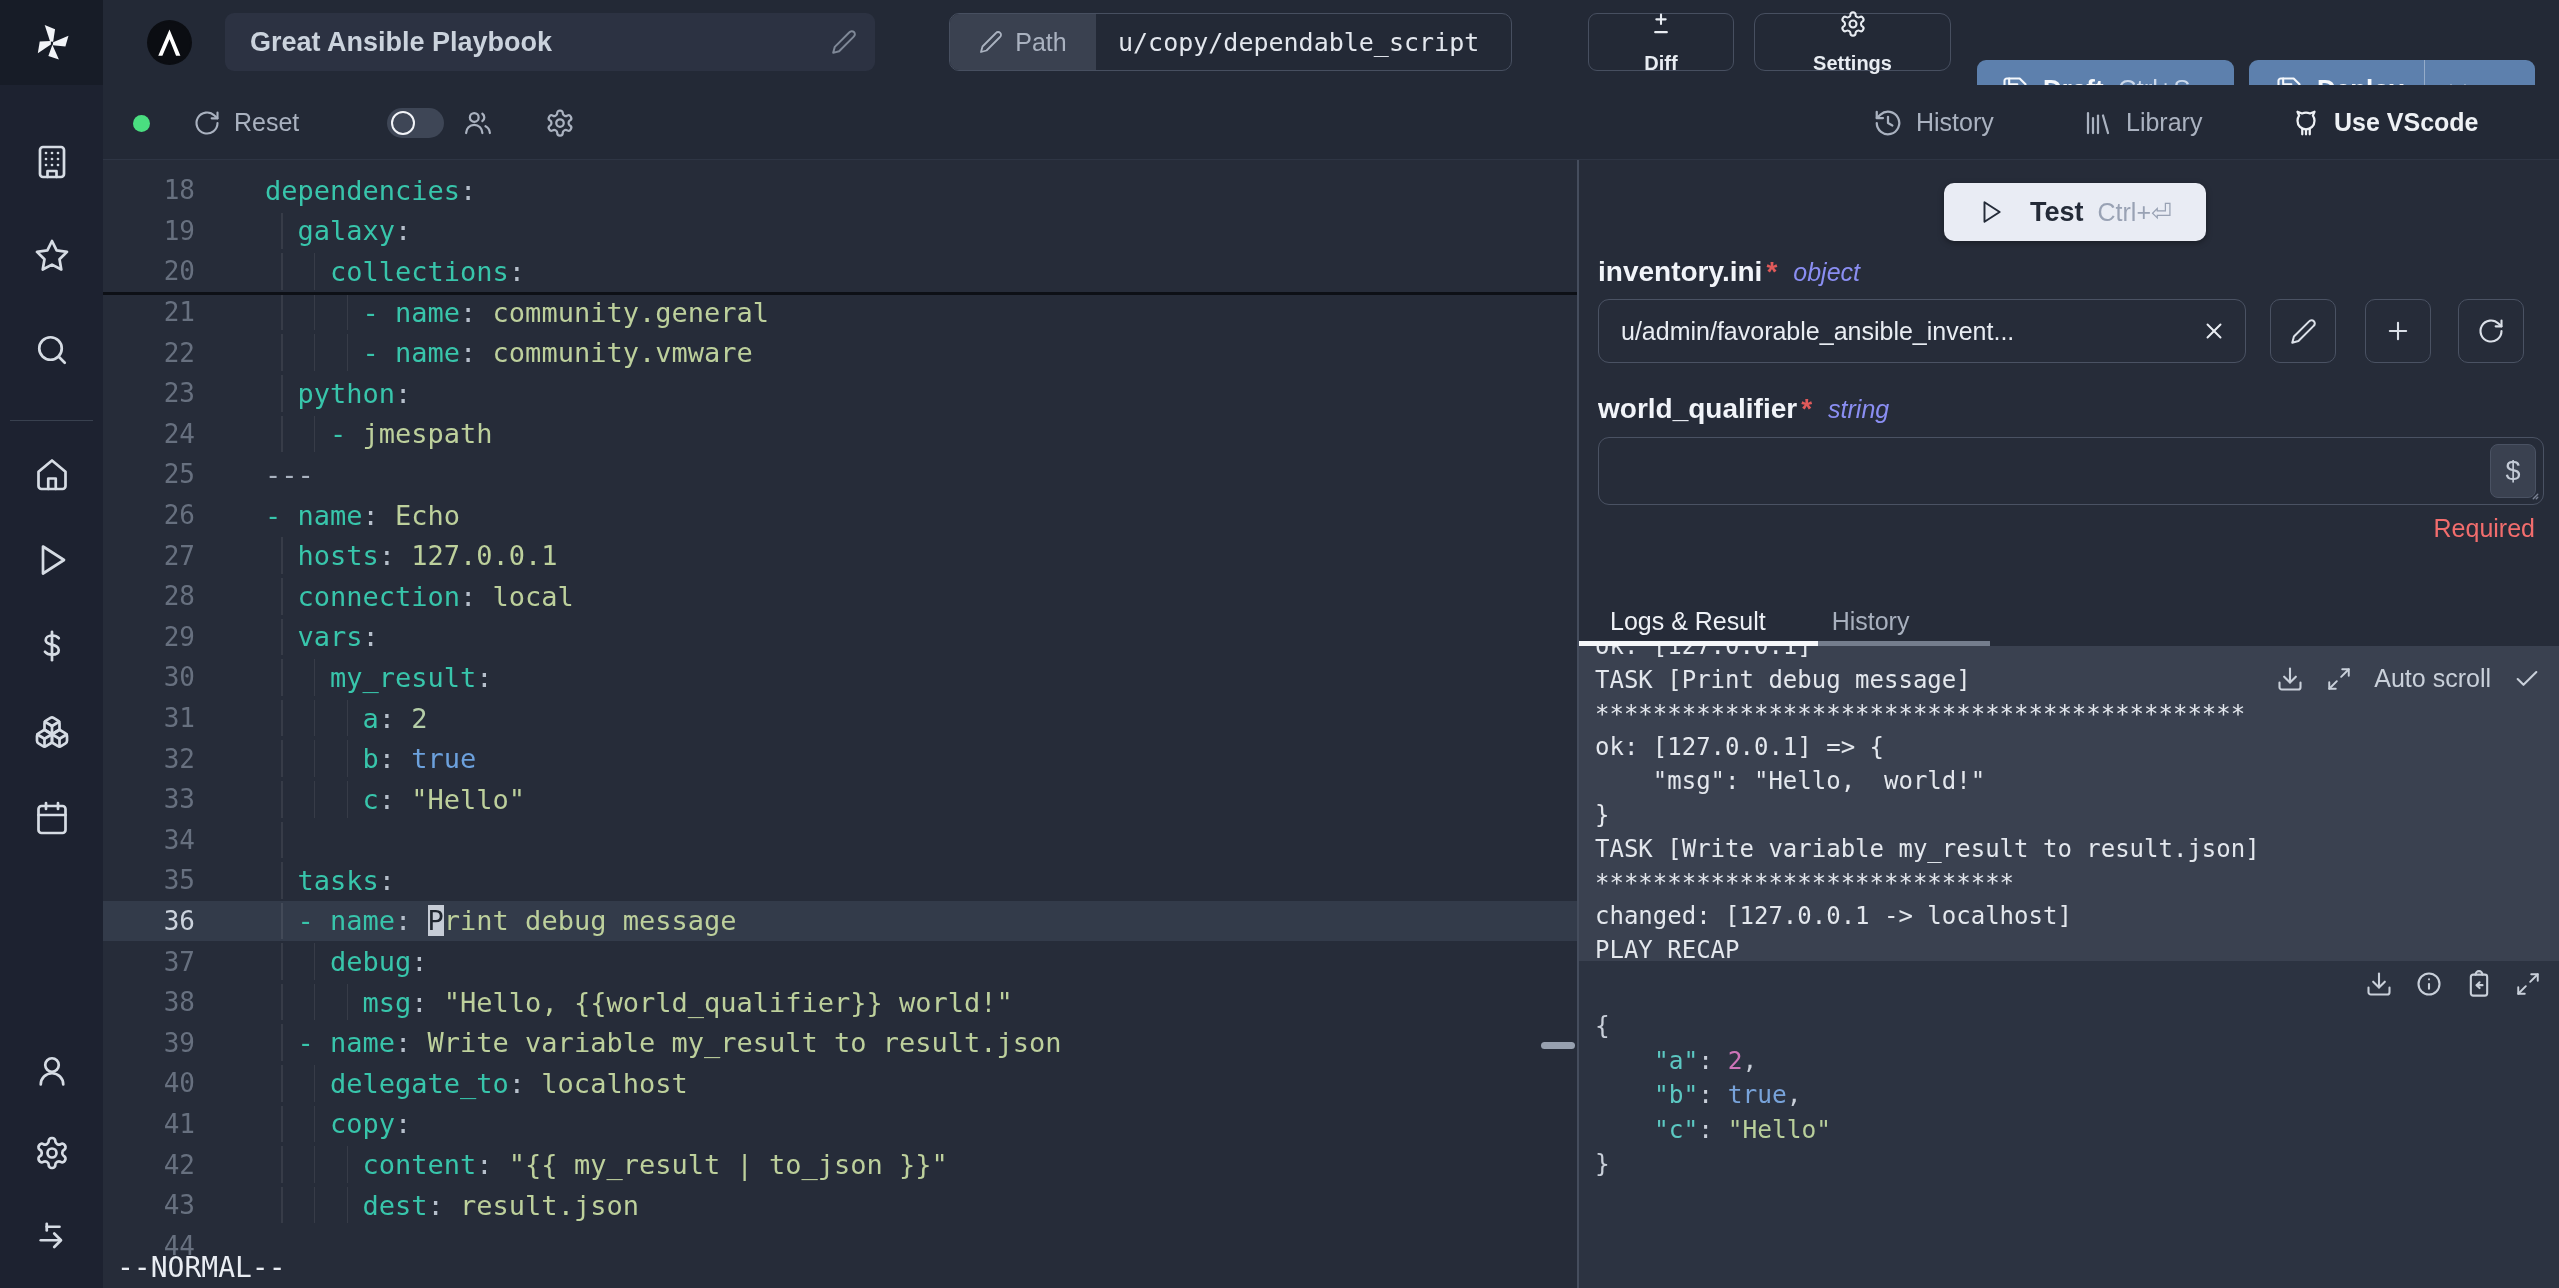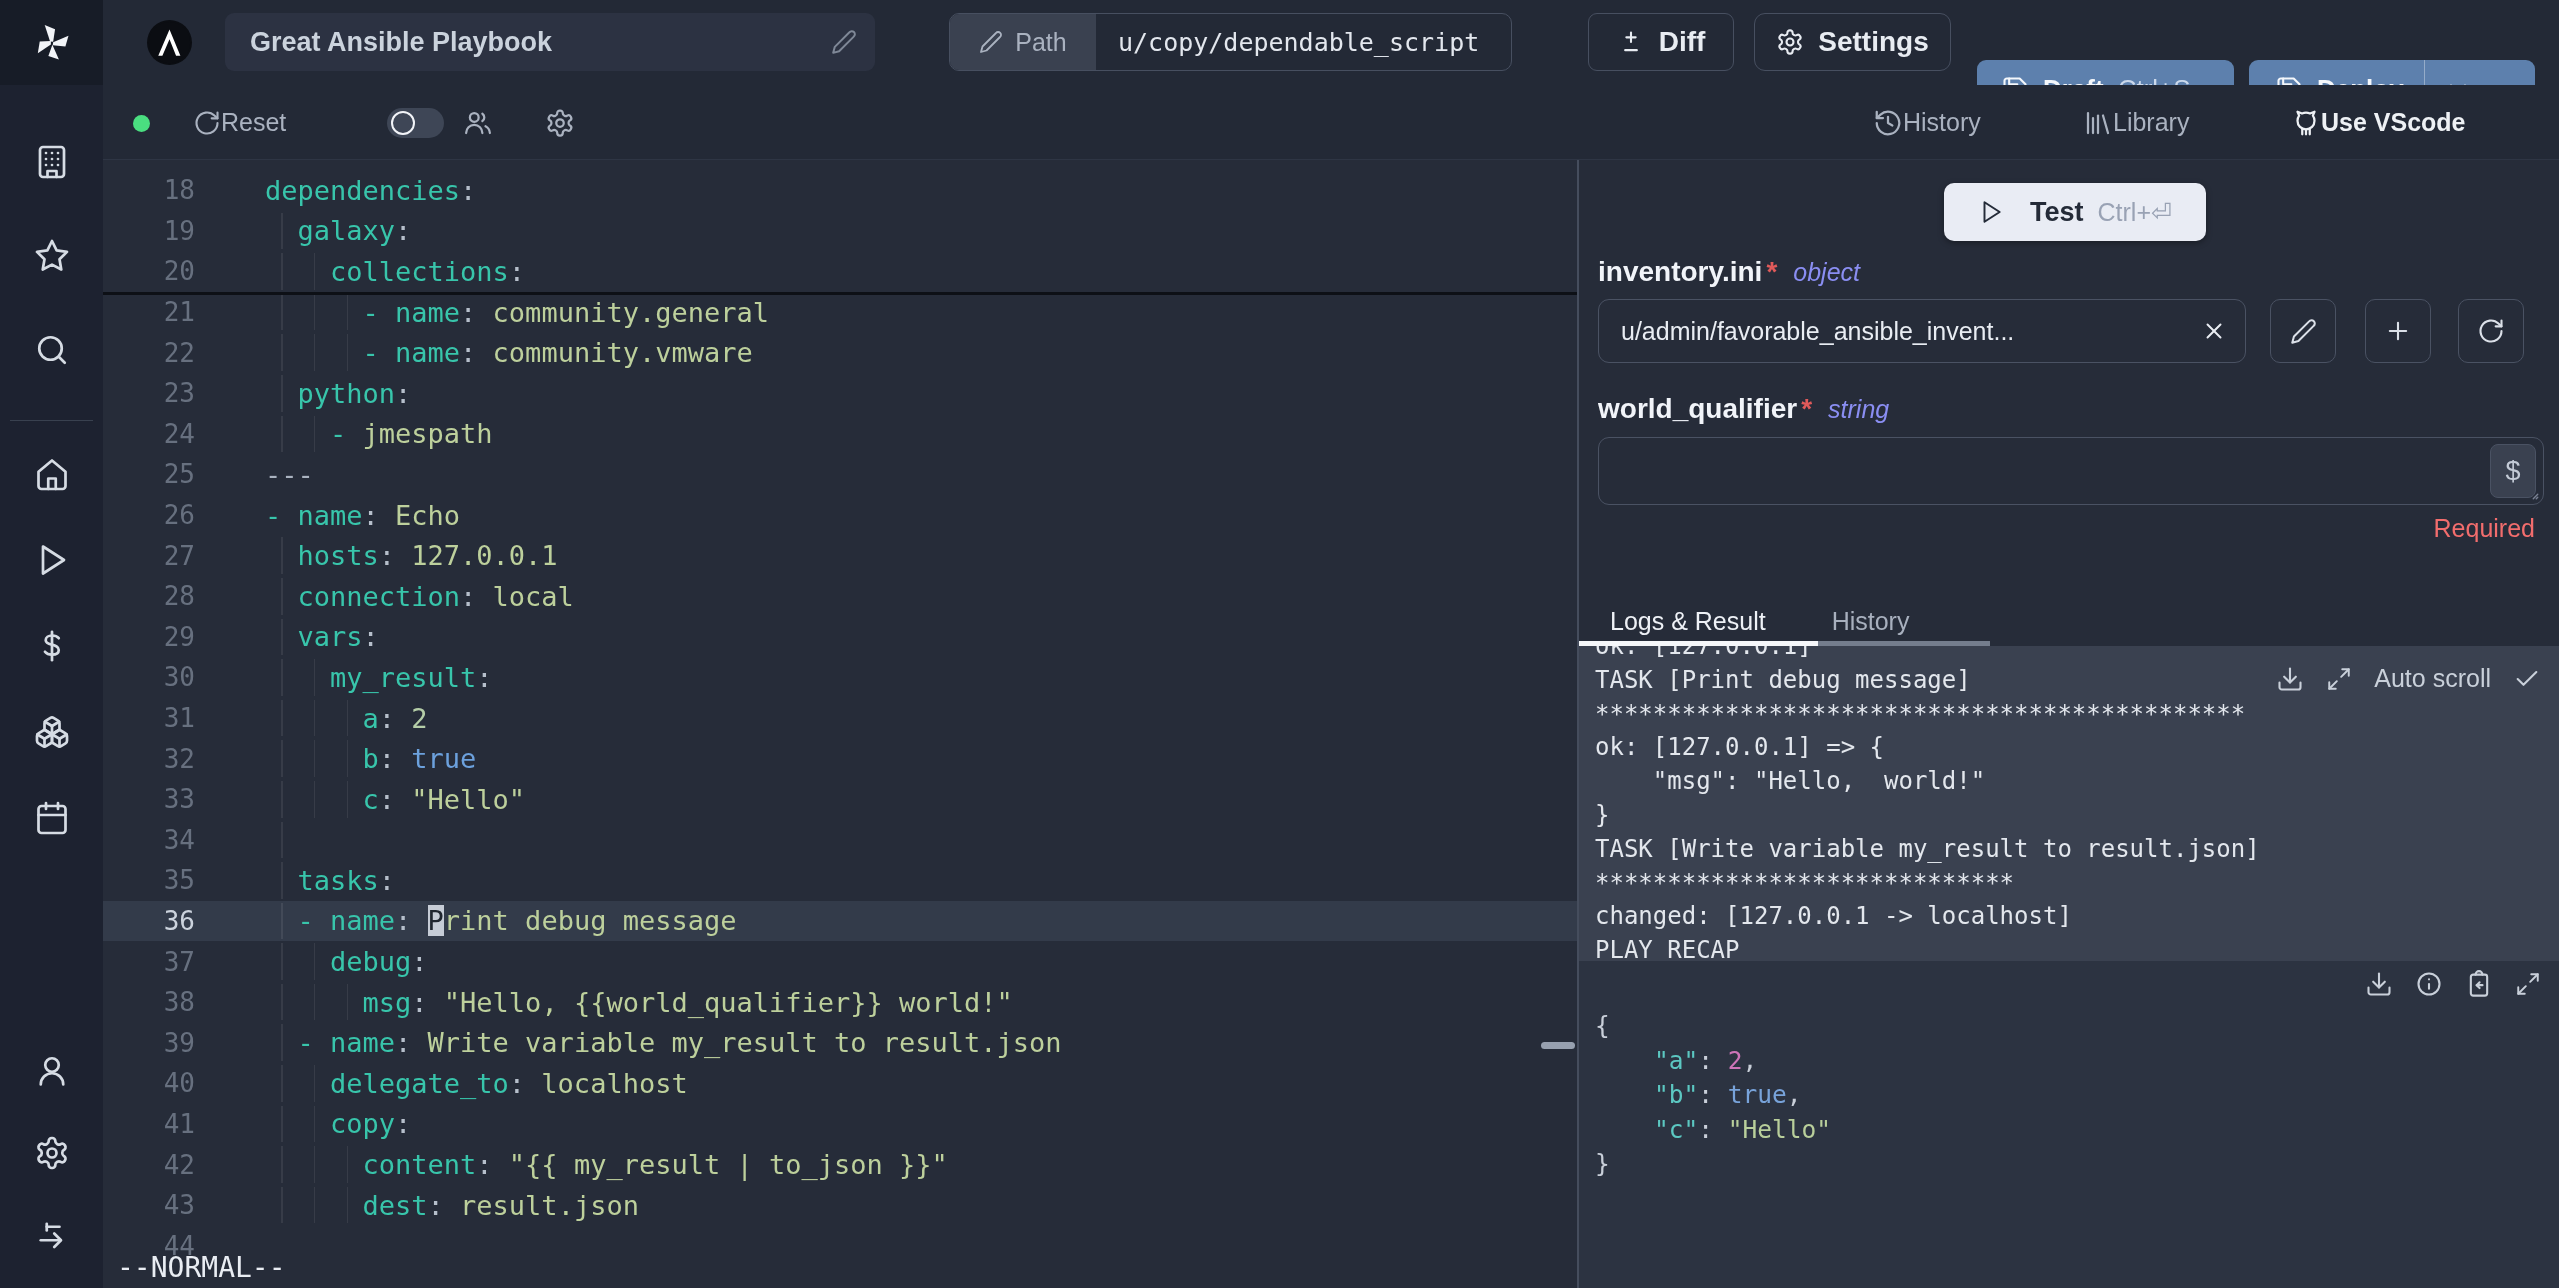--- a/index.html
+++ b/index.html
@@ -26,38 +26,38 @@
     display:flex; align-items:center; padding:0 18px 0 25px; }
   .title-text { flex:1; color:#cbd3dd; font-size:27px; font-weight:600; }
   .title-box .ic { color:#7f8897; }
   .path-chip { position:absolute; left:846px; top:13px; width:563px; height:58px; border:1.5px solid #474f60;
     border-radius:10px; display:flex; align-items:stretch; overflow:hidden; }
   .path-label-seg { width:146px; background:#3a4150; display:flex; align-items:center; justify-content:center; gap:12px;
     color:#aab2c0; font-size:25px; }
   .path-value { flex:1; display:flex; align-items:center; padding-left:22px; color:#e3e7ee;
     font-family:"DejaVu Sans Mono", monospace; font-size:25px; }
   .chip-btn { position:absolute; top:13px; height:58px; border:1.5px solid #474f60; border-radius:9px;
-    display:flex; align-items:center; justify-content:center; gap:14px; color:#e8ecf2; font-size:28px; font-weight:600;
-    cursor:pointer; background:transparent; }
+    display:flex; align-items:center; justify-content:center; gap:14px; color:#e8ecf2; font-size:20px; font-weight:600;
+    cursor:pointer; background:transparent;flex-direction:column; }
   #btn-diff { left:1485px; width:146px; }
   #btn-settings { left:1651px; width:197px;border-radius:11px; }
   .blue-btn { position:absolute; top:13px; height:58px; background:#5d80ad; border-radius:9px; display:flex;
     align-items:center; color:#f4f7fb; font-size:26px; font-weight:700; cursor:pointer;margin-top:47px; }
   #btn-draft { left:1874px; width:257px; padding:0 24px; gap:14px; }
   #btn-draft .shortcut { font-weight:400; color:#ccd9ec; }
   #btn-deploy { left:2146px; width:286px; }
   #btn-deploy .dep-main { display:flex; align-items:center; gap:14px; padding:0 20px 0 26px; height:100%; }
   .dep-sep { width:1.5px; height:100%; background:rgba(255,255,255,.35); }
   .dep-chev { width:66px; height:100%; display:flex; align-items:center; justify-content:center; }
 
   
   .toolbar2 { position:absolute; left:103px; top:85px; width:2456px; height:75px; background:#232936;
     border-bottom:1px solid #2e3544; }
   .status-dot { position:absolute; left:30px; top:30px; width:17px; height:17px; border-radius:50%; }
-  .t2-item { position:absolute; top:0; height:75px; display:flex; align-items:center; color:#aab2c0;
+  .t2-item { position:absolute; top:0; height:75px; display:flex; align-items:center; gap:13px; color:#aab2c0;
     font-size:25px; cursor:pointer; }
   #t2-reset { left:90px; }
   .toggle { position:absolute; left:284px; top:23px; width:57px; height:30px; border-radius:16px; background:#3e4656; cursor:pointer; }
   .toggle .knob { position:absolute; left:4px; top:3px; width:24px; height:24px; border-radius:50%;
     border:2.5px solid #f2f4f8; }
   #t2-users { left:360px; }
   #t2-gear { left:442px; }
   #t2-history { left:1770px; }
   #t2-library { left:1980px; }
   #t2-vscode { left:2188px; color:#eef1f5; font-weight:600; }

